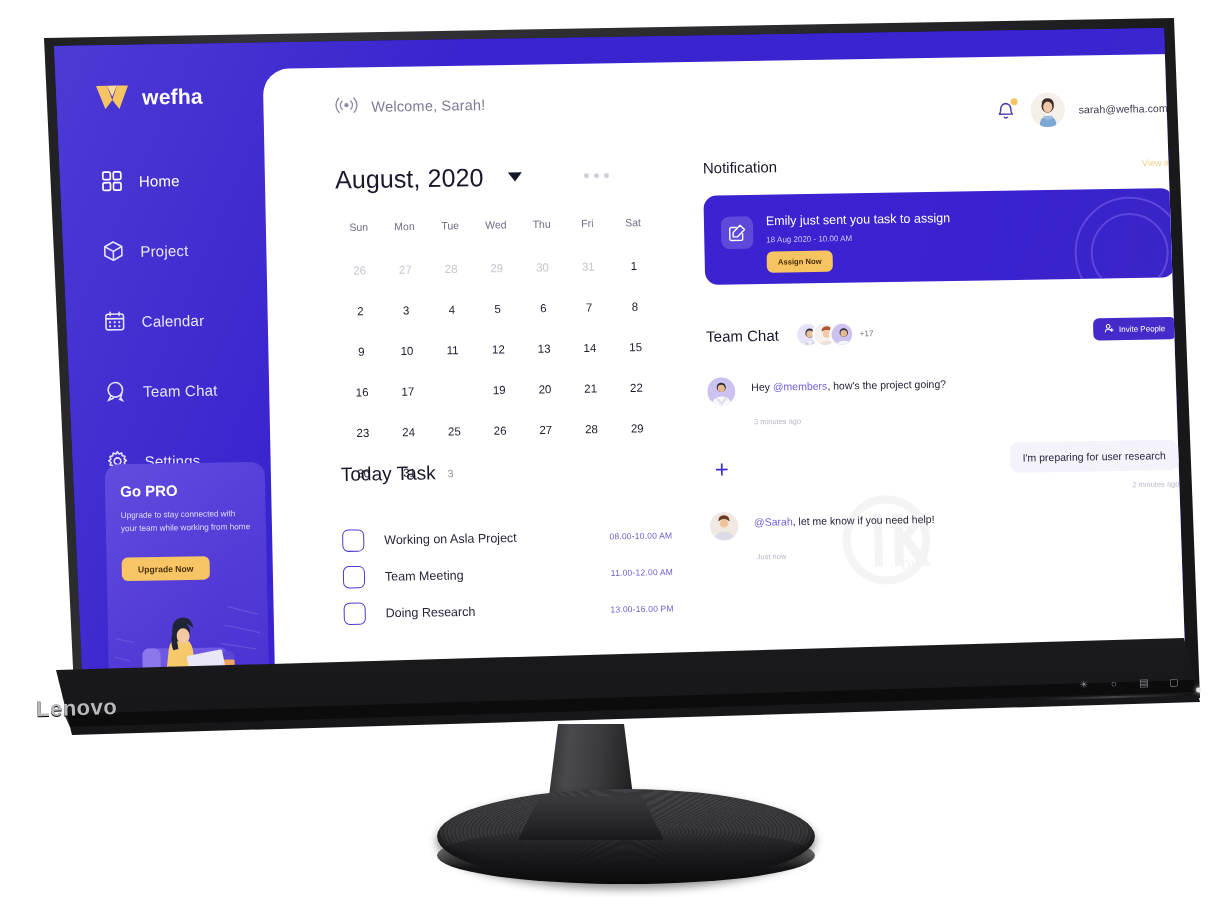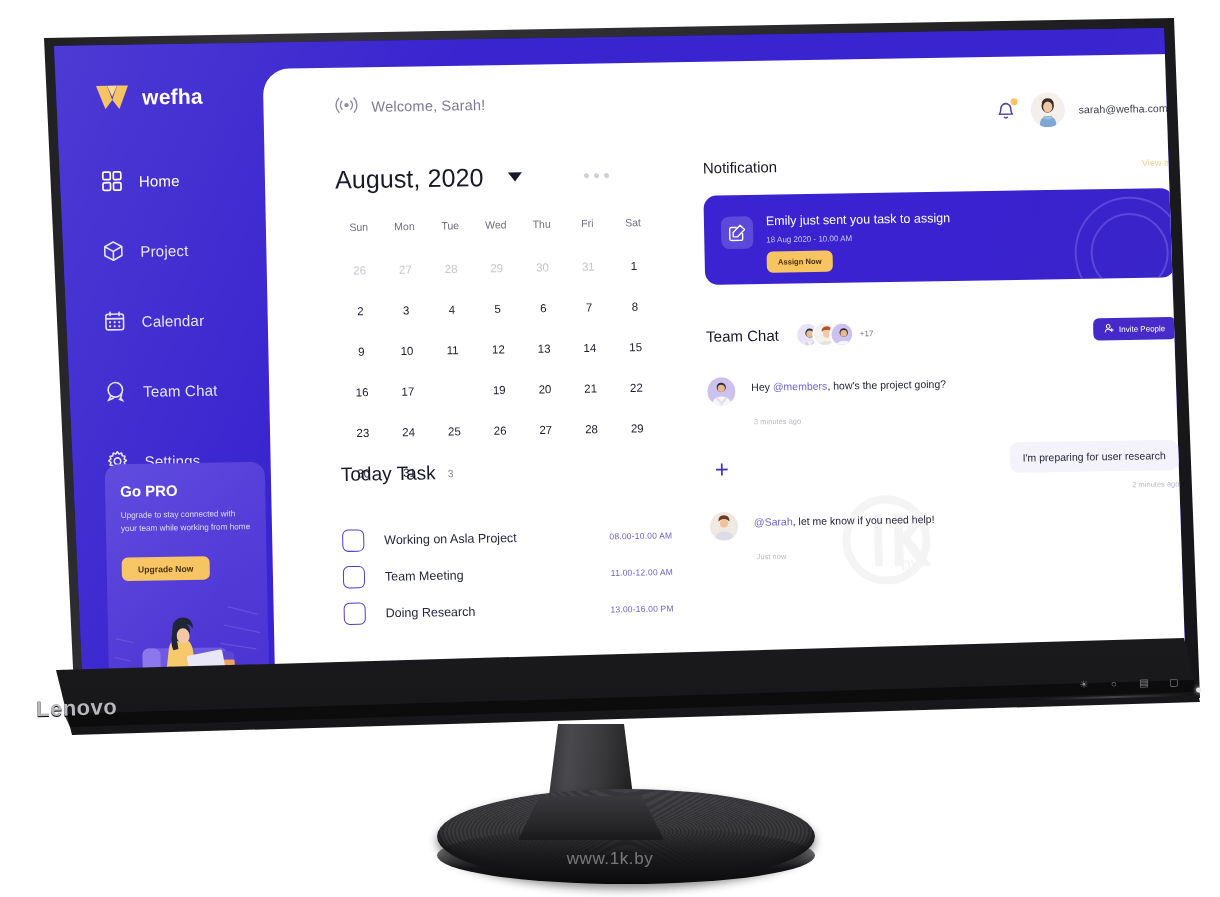--- a/index.html
+++ b/index.html
@@ -653,15 +653,14 @@
       <span class="ctrl-led"></span>
       <span class="ctrl-line"></span>
     </div>
 
     <div class="neck"></div>
     <div class="base-shadow"></div>
     <div class="base"></div>
     <div class="base-hub"></div>
     <div class="base-lip"></div>
 
-    <div class="wm-base">www.1k.by</div>
   </div>
 </div>
 
 </body></html>

